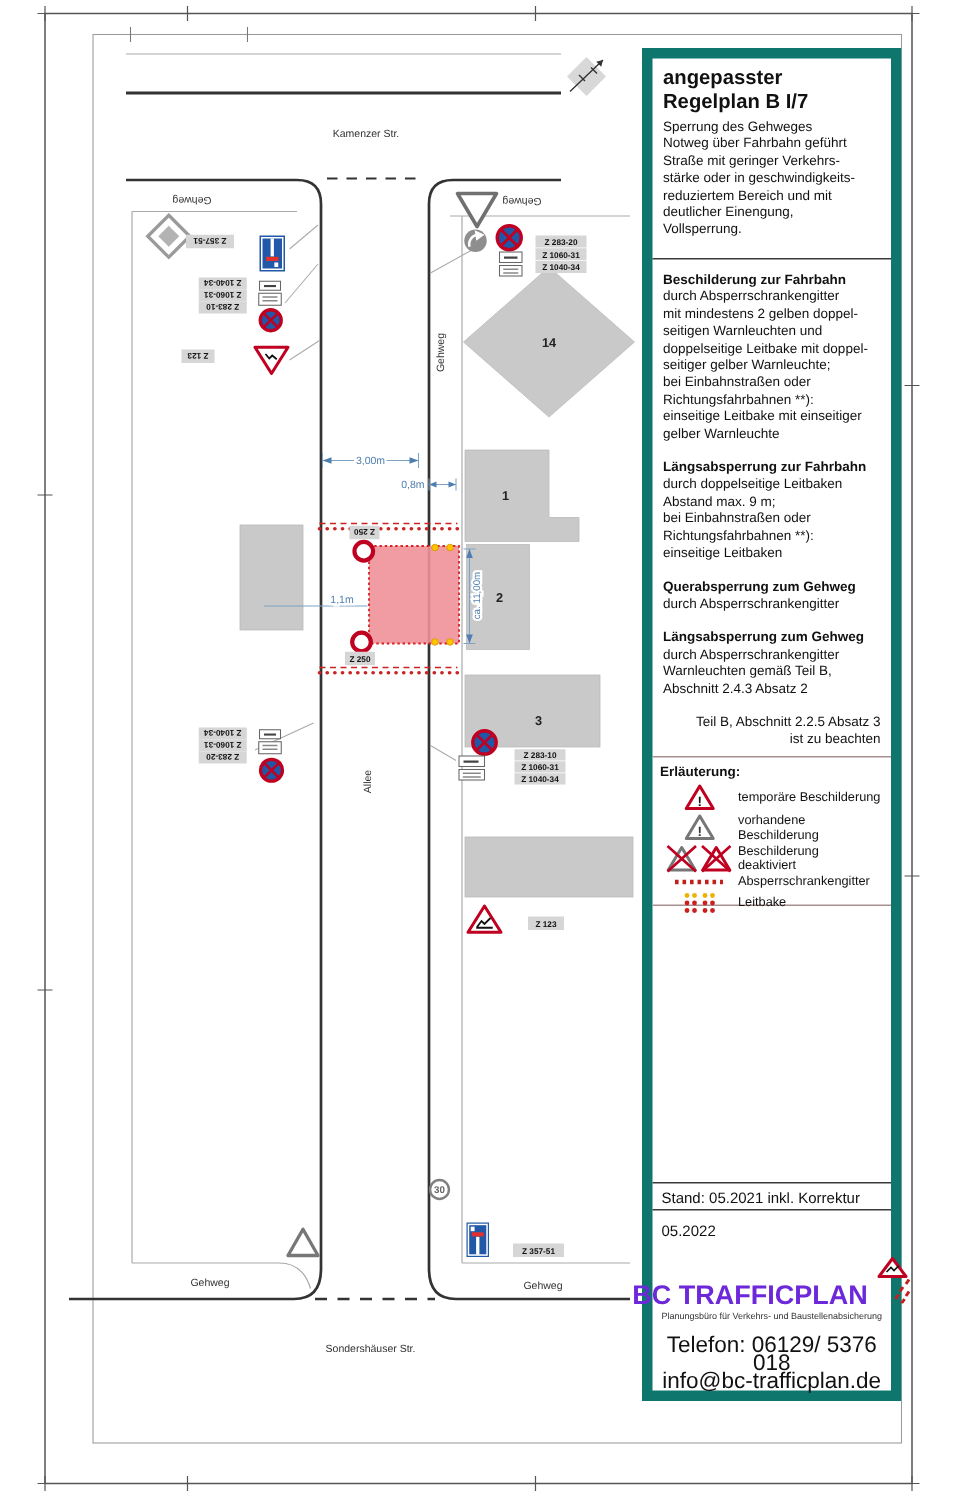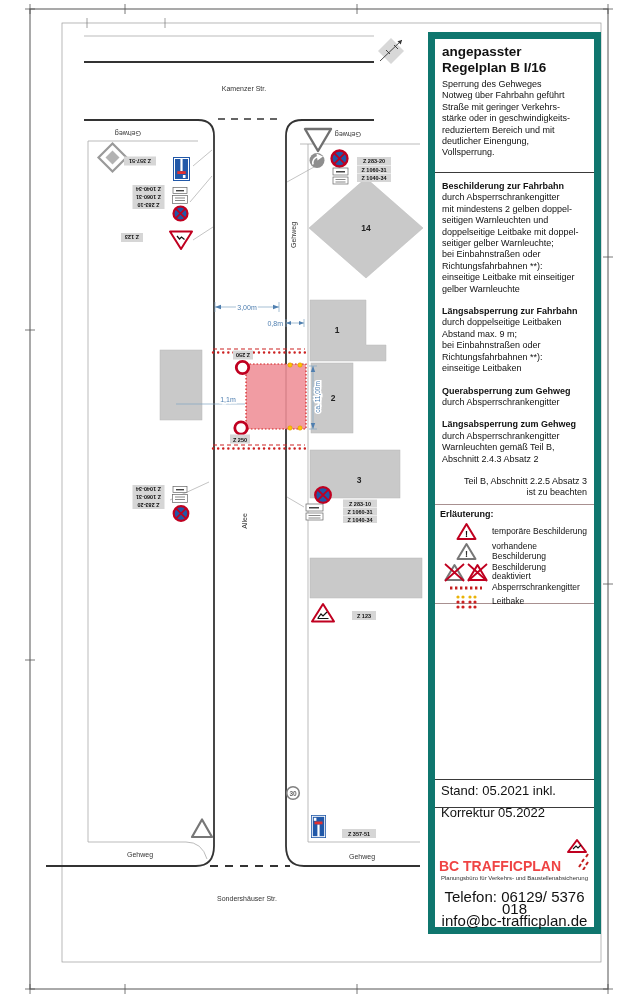--- a/index.html
+++ b/index.html
@@ -17,25 +17,25 @@
   .sec-h{font-size:9px;font-weight:bold;line-height:11.4px;}
   .sec-b{font-size:9px;line-height:11.4px;white-space:pre-line;}
   .note{font-size:9px;line-height:11.4px;white-space:pre-line;text-align:right;}
   .p-legend{height:100px;box-sizing:border-box;border-top:1px solid #a89090;border-bottom:1px solid #a89090;
             padding:4px 5px 0 5px;}
   .leg-h{font-size:9px;font-weight:bold;margin-bottom:3px;}
   .leg-row{display:flex;align-items:center;margin-bottom:1px;}
   .leg-icon{flex:0 0 52px;display:flex;justify-content:center;align-items:center;gap:2px;}
   .leg-label{font-size:8.5px;line-height:9.5px;white-space:pre-line;}
   .p-spacer{flex:1;}
-  .p-stand{height:29px;box-sizing:border-box;border-top:1px solid #3a3a3a;border-bottom:1px solid #3a3a3a;
-           line-height:22px;font-size:13px;padding-left:6px;}
+  .p-stand{height:19px;box-sizing:border-box;border-top:1px solid #3a3a3a;border-bottom:1px solid #3a3a3a;
+           line-height:22px;font-size:10px;padding-left:6px;}
   .p-logo{flex:0 0 115px;box-sizing:border-box;padding-top:30px;text-align:center;position:relative;}
   .logo-row{display:flex;align-items:flex-end;justify-content:center;gap:3px;}
-  .logo-text{font-size:14px;font-weight:bold;color:#ef4444;white-space:nowrap;}
+  .logo-text{font-size:18px;font-weight:bold;color:#6d28d9;white-space:nowrap;}
   .logo-sub{font-size:6px;color:#333;margin-top:1px;}
   .logo-contact{margin-top:10px;font-size:15px;line-height:12px;}
 </style>
 </head>
 <body>
 
 <svg class="plan-svg" width="638" height="1000" viewBox="0 0 638 1000">
 
   <g stroke="#555" fill="none">
     <path d="M25,9 h10 M30,4 v10 M603,9 h10 M608,4 v10 M25,989 h10 M30,984 v10 M603,989 h10 M608,984 v10" stroke-width="0.8"></path>
@@ -306,21 +306,21 @@
     </g>
     <rect x="342" y="829" width="34" height="9" fill="#d6d6d6"></rect>
     <text x="359" y="836" font-size="5.5" font-weight="bold" fill="#111" text-anchor="middle">Z 357-51</text>
   </g>
   <polygon points="192,837 212,837 202,819.5" fill="#fff" stroke="#777" stroke-width="2.2" stroke-linejoin="round"></polygon>
 </svg>
 
 <div class="panel">
   <div class="p-title">
     <div class="t1">angepasster</div>
-    <div class="t1">Regelplan B I/16</div>
+    <div class="t1">Regelplan B I/7</div>
     <div class="intro">Sperrung des Gehweges
 Notweg über Fahrbahn geführt
 Straße mit geringer Verkehrs-
 stärke oder in geschwindigkeits-
 reduziertem Bereich und mit
 deutlicher Einengung,
 Vollsperrung.</div>
   </div>
 
   <div class="p-sections">

